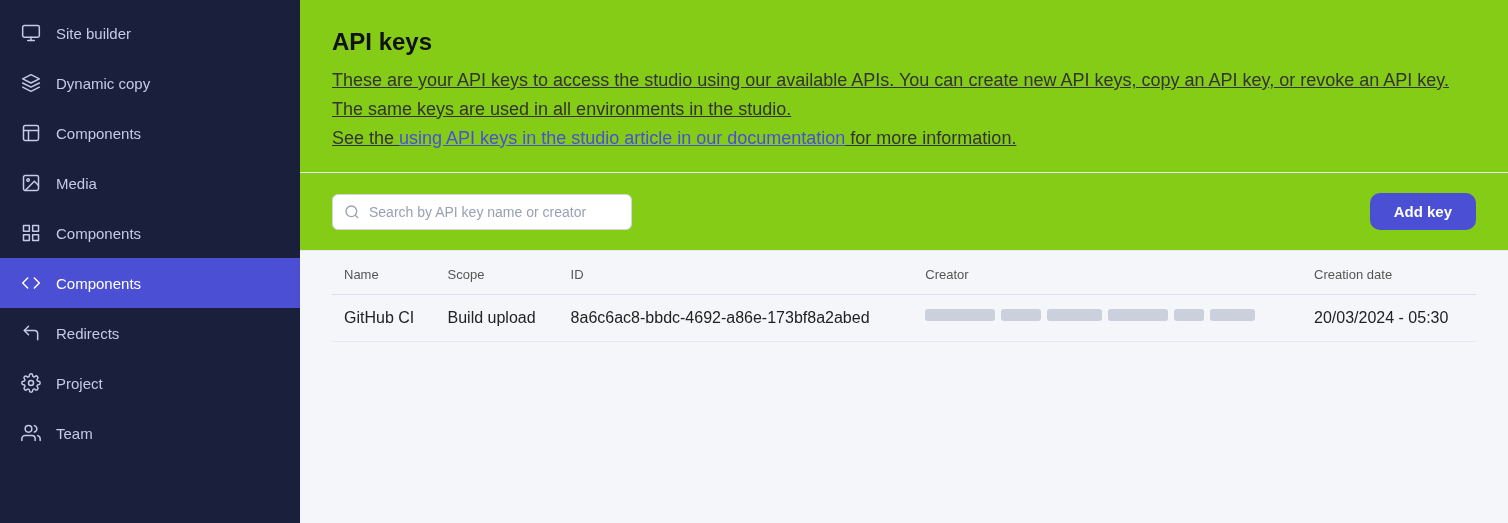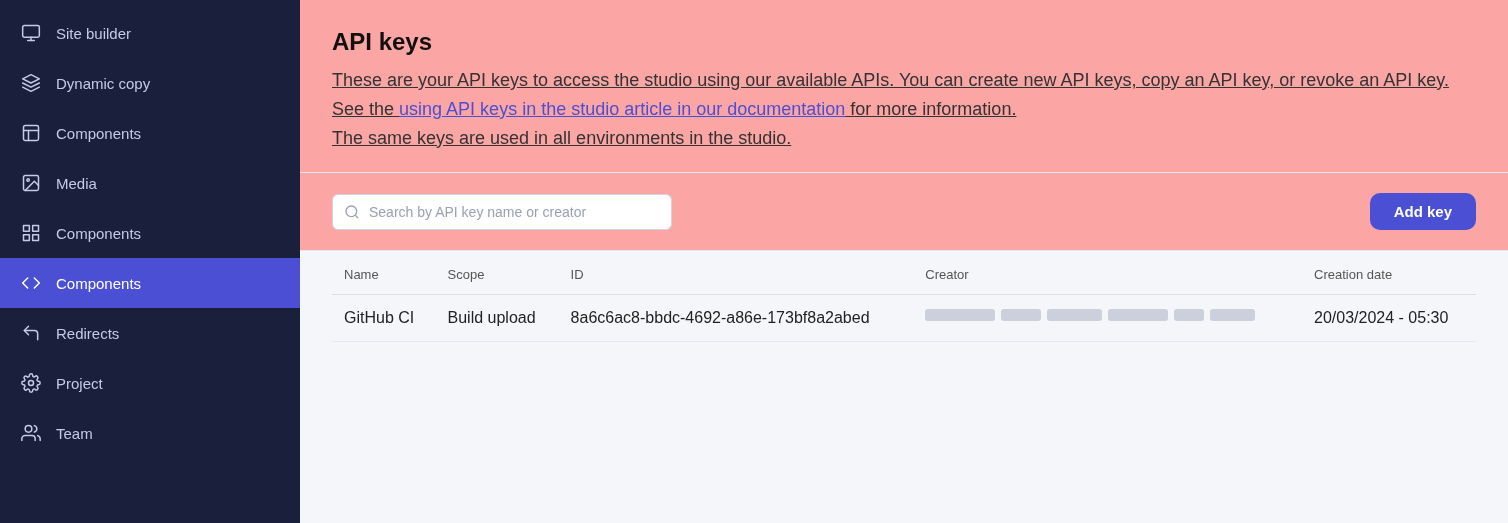--- a/index.html
+++ b/index.html
@@ -44,21 +44,21 @@
       fill: none;
       stroke: currentColor;
       stroke-width: 1.8;
       stroke-linecap: round;
       stroke-linejoin: round;
     }
 
     
     .main {
       flex: 1;
-      background: #fca5a5;
+      background: #84cc16;
       display: flex;
       flex-direction: column;
       overflow-y: auto;
       justify-content: center;
     }
 
     
     .content-header {
       padding: 28px 32px 20px 32px;
       border-bottom: 1px solid #e8e9f0;
@@ -83,21 +83,21 @@
     
     .search-bar-row {
       padding: 20px 32px;
       display: flex;
       align-items: center;
       justify-content: space-between;
       border-bottom: 1px solid #e8e9f0;
     }
     .search-wrapper {
       position: relative;
-      width: 340px;
+      width: 300px;
     }
     .search-icon-wrap {
       position: absolute;
       left: 12px;
       top: 50%;
       transform: translateY(-50%);
       color: #9aa0b4;
       display: flex;
       align-items: center;
     }
@@ -274,24 +274,24 @@
   </div>
 
 </nav>
 
 <main class="main">
 
   <div class="content-header">
     <h1 class="page-title">API keys</h1>
     <div class="page-description">
       <p>These are your API keys to access the studio using our available APIs. You can create new API keys, copy an API key, or revoke an API key.</p>
+      <p>The same keys are used in all environments in the studio.</p>
       <p>
         <span>See the </span><a href="#">using API keys in the studio article in our documentation</a><span> for more information.</span>
       </p>
-      <p>The same keys are used in all environments in the studio.</p>
     </div>
   </div>
 
   <div class="search-bar-row">
     <div class="search-wrapper">
       <span class="search-icon-wrap">
         <svg viewBox="0 0 24 24">
             <circle cx="11" cy="11" r="8"></circle>
             <line x1="21" y1="21" x2="16.65" y2="16.65"></line>
           </svg>

